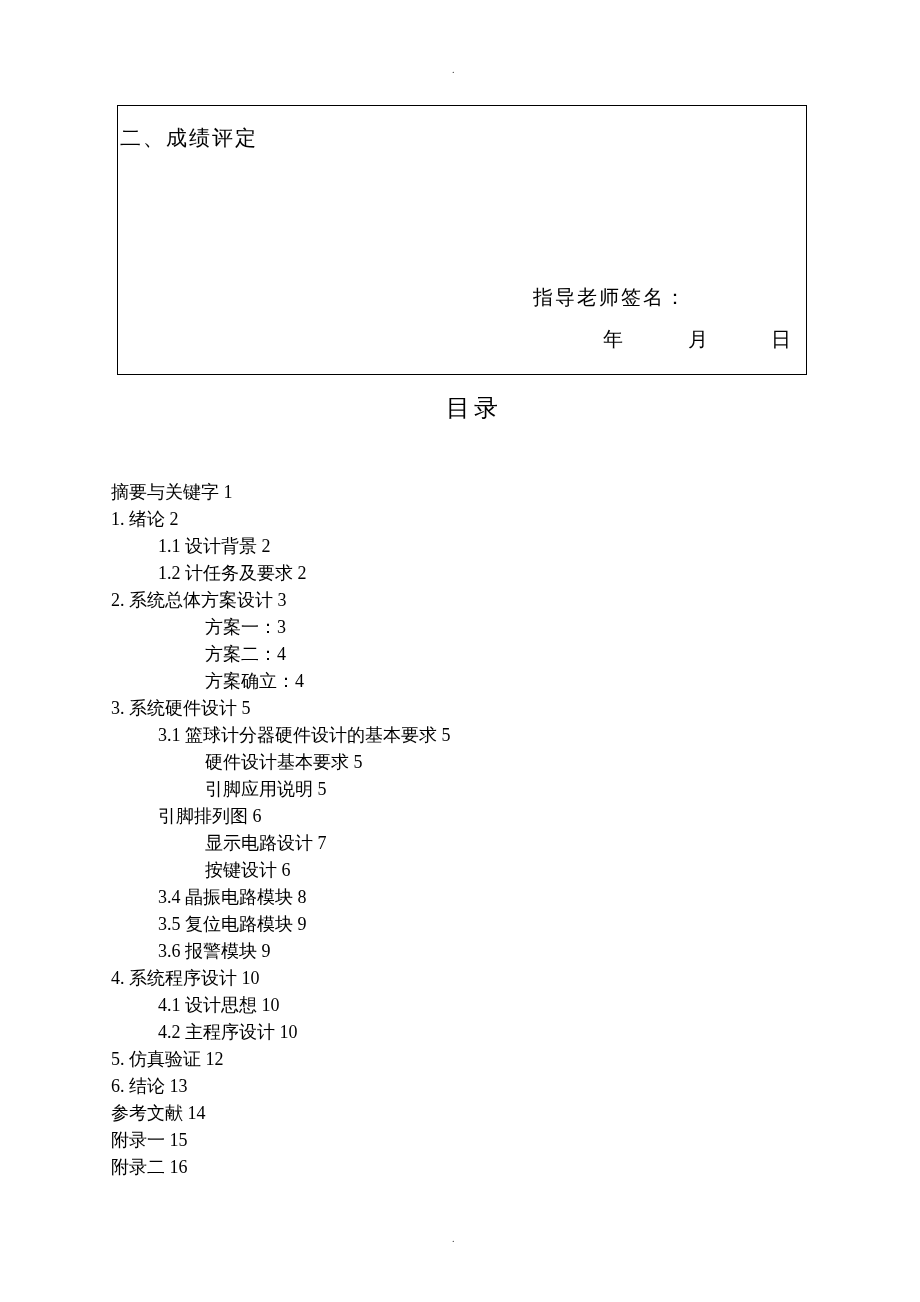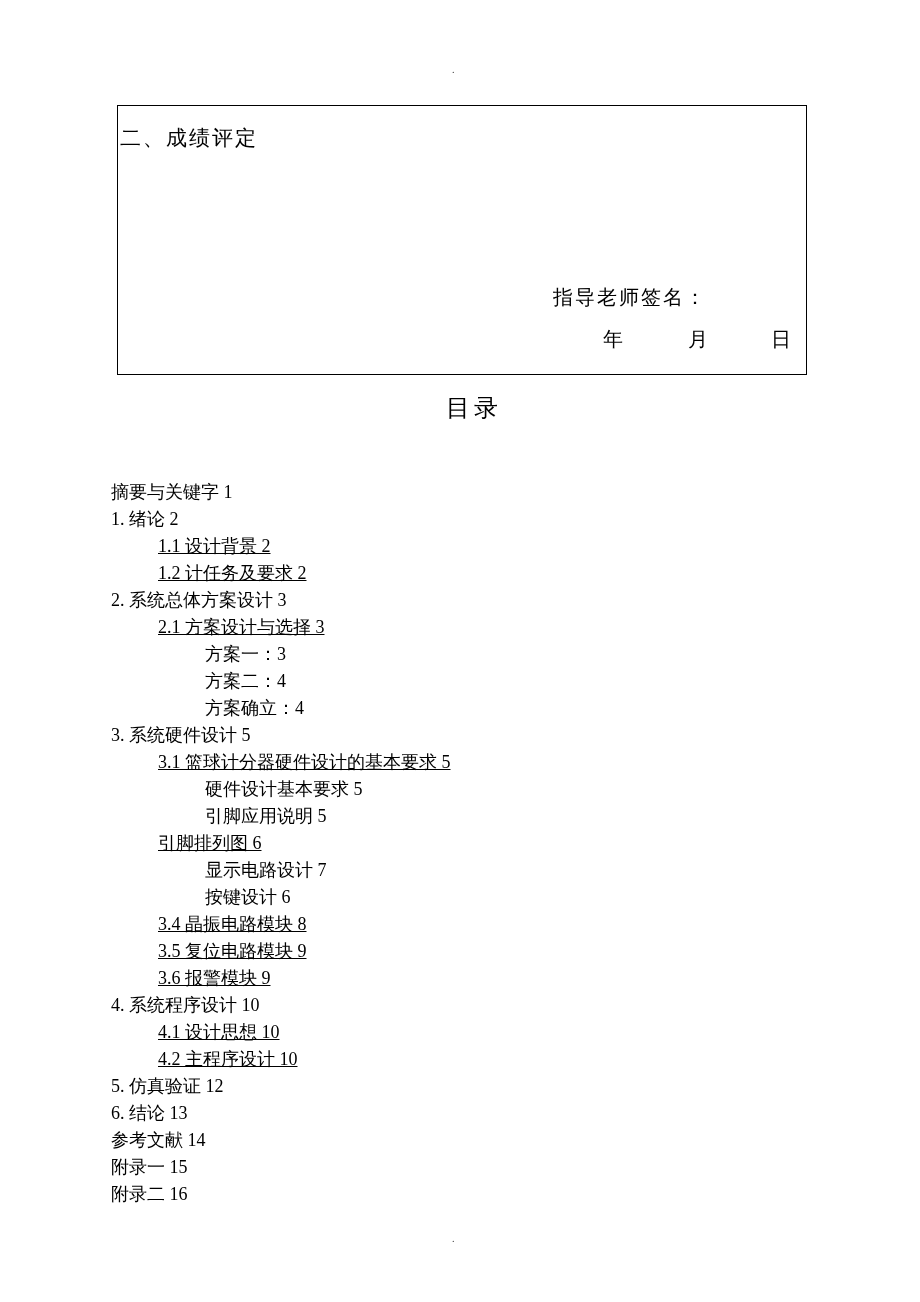--- a/index.html
+++ b/index.html
@@ -39,21 +39,20 @@
       font-weight: normal;
       letter-spacing: 2px;
     }
     .signature-line {
       position: absolute;
       top: 178px;
       left: 415px;
       width: 260px;
       font-size: 20px;
       letter-spacing: 2px;
-      margin-left: 20px;
     }
     .date-line {
       position: absolute;
       top: 220px;
       left: 415px;
       width: 260px;
       font-size: 20px;
     }
     .date-year { display: inline-block; width: 90px; text-align: right; }
     .date-month { display: inline-block; width: 80px; text-align: right; }
@@ -73,21 +72,21 @@
       position: absolute;
       top: 438px;
       left: 111px;
       width: 700px;
       font-size: 18px;
       line-height: 27px;
       font-family: "SimSun", "宋体", serif;
       margin-top: 41px;
     }
     .toc-l0 { padding-left: 0; }
-    .toc-l1 { padding-left: 47px; text-decoration: underline; }
+    .toc-l1 { padding-left: 47px; }
     .toc-l2 { padding-left: 94px; }
   </style>
 </head>
 <body>
 
 <div class="dot-top">.</div>
 
 <div class="grade-box">
   <div class="grade-title">二、成绩评定</div>
   <div class="signature-line">指导老师签名：</div>
@@ -99,21 +98,20 @@
 </div>
 
 <div class="toc-title">目录</div>
 
 <div class="toc-block" id="toc-block">
     <div class="toc-l0">摘要与关键字 1</div>
     <div class="toc-l0">1. 绪论 2</div>
     <div class="toc-l1">1.1 设计背景 2</div>
     <div class="toc-l1">1.2 计任务及要求 2</div>
     <div class="toc-l0">2. 系统总体方案设计 3</div>
-    <div class="toc-l1">2.1 方案设计与选择 3</div>
     <div class="toc-l2">方案一：3</div>
     <div class="toc-l2">方案二：4</div>
     <div class="toc-l2">方案确立：4</div>
     <div class="toc-l0">3. 系统硬件设计 5</div>
     <div class="toc-l1">3.1 篮球计分器硬件设计的基本要求 5</div>
     <div class="toc-l2">硬件设计基本要求 5</div>
     <div class="toc-l2">引脚应用说明 5</div>
     <div class="toc-l1">引脚排列图 6</div>
     <div class="toc-l2">显示电路设计 7</div>
     <div class="toc-l2">按键设计 6</div>

